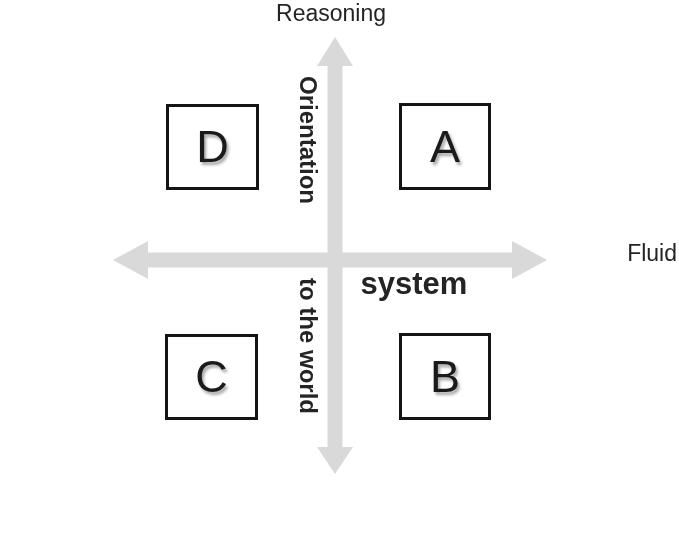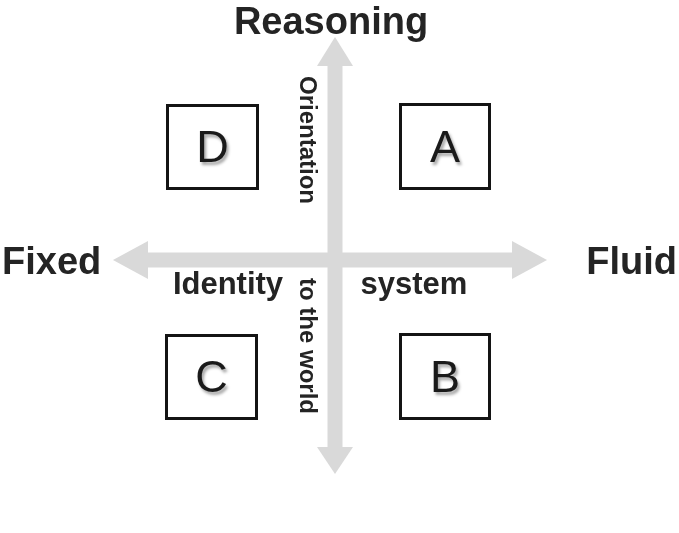--- a/index.html
+++ b/index.html
@@ -7,21 +7,21 @@
     position: relative;
     width: 679px;
     height: 533px;
     background: #ffffff;
     font-family: "Liberation Sans", sans-serif;
     color: #242424;
     overflow: hidden;
   }
   .axes-svg { position: absolute; left: 0; top: 0; }
   .lbl { position: absolute; white-space: nowrap; line-height: 1.1; }
-  .end-lbl { font-size: 38px; font-weight: 700; }
+  .end-lbl { font-size: 23px; font-weight: 400; }
   .centered { transform: translateX(-50%); }
   .h-word { font-size: 31px; font-weight: bold; }
   .v-word {
     position: absolute;
     writing-mode: vertical-rl;
     text-orientation: mixed;
     font-size: 24px;
     font-weight: bold;
     line-height: 30px;
     white-space: nowrap;
@@ -57,24 +57,22 @@
     <line x1="147" y1="260" x2="513" y2="260" stroke="#d9d9d9" stroke-width="15"></line>
     <polygon points="113,260 148,241 148,279" fill="#d9d9d9"></polygon>
     <polygon points="547,260 512,241 512,279" fill="#d9d9d9"></polygon>
 
     <line x1="335" y1="64" x2="335" y2="451" stroke="#d9d9d9" stroke-width="15"></line>
     <polygon points="335,37 317,66 353,66" fill="#d9d9d9"></polygon>
     <polygon points="335,474 317,447 353,447" fill="#d9d9d9"></polygon>
   </svg>
 
   <div class="lbl end-lbl centered" style="left:331px; top:1px;">Reasoning</div>
-  <div class="lbl end-lbl" style="left:2px; top:241px;">Fixed</div>
   <div class="lbl end-lbl" style="right:2px; top:241px;text-align:center;">Fluid</div>
 
-  <div class="lbl h-word centered" style="left:228px; top:267px;">Identity</div>
   <div class="lbl h-word centered" style="left:414px; top:267px;">system</div>
 
   <div class="v-word" style="left:293px; top:76px;">Orientation</div>
   <div class="v-word" style="left:293px; top:278px;">to the world</div>
 
   <div class="quad-box box-d">
     <span class="quad-letter">D</span>
   </div>
   <div class="quad-box box-a">
     <span class="quad-letter">A</span>

